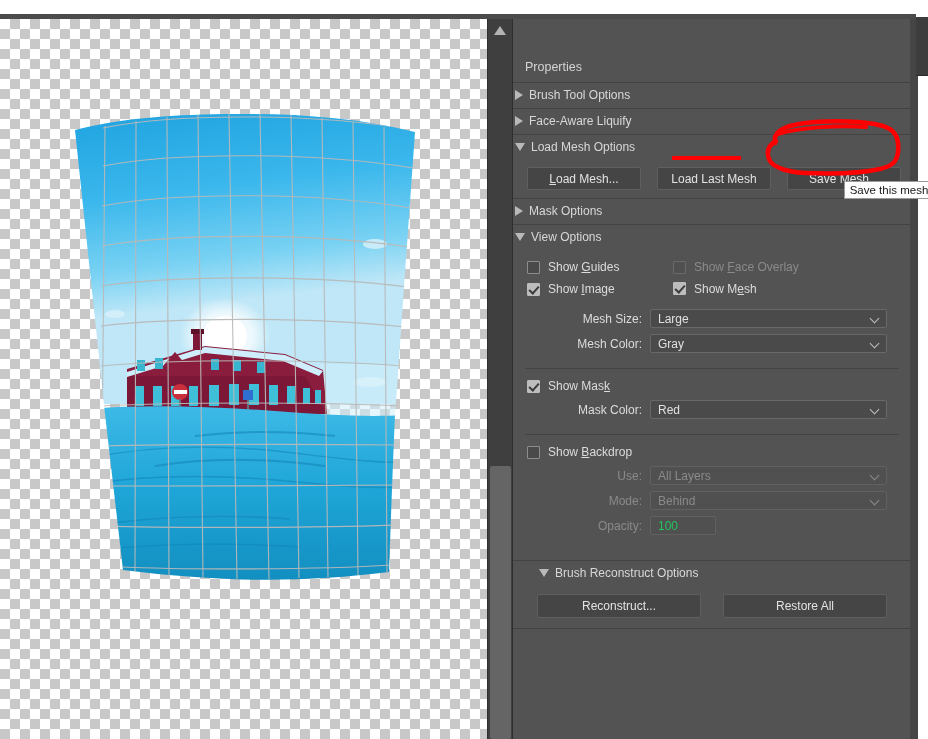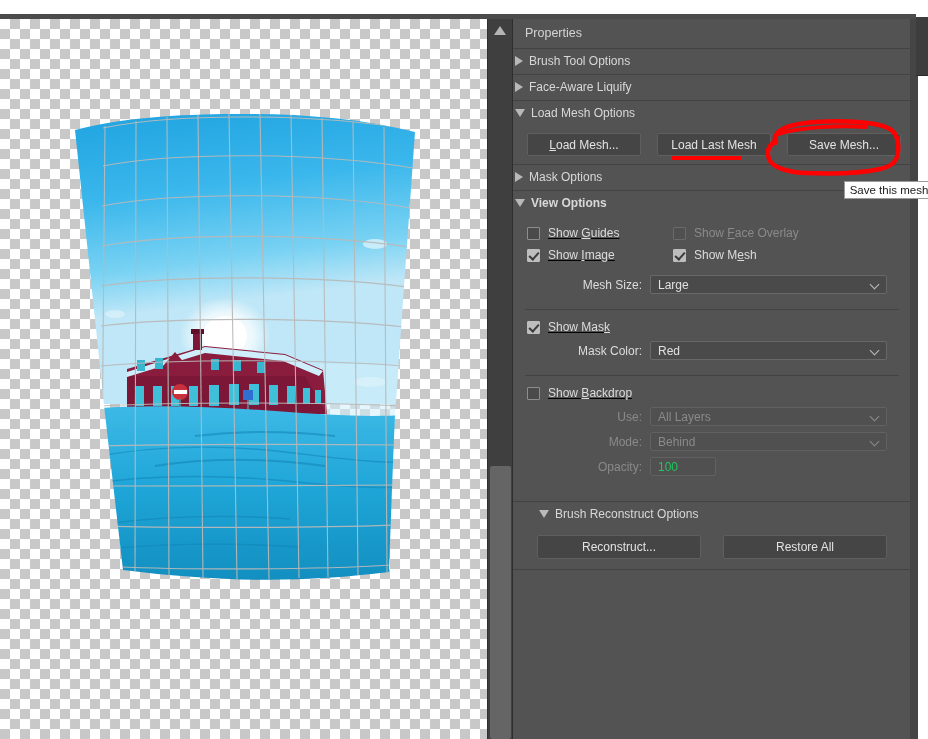--- a/index.html
+++ b/index.html
@@ -35,21 +35,21 @@
         border-left:6px solid transparent;border-right:6px solid transparent;border-bottom:9px solid #b4b4b4;}
   .vscroll .thumb{position:absolute;left:2px;top:447px;width:21px;height:273px;background:#656565;
         border-radius:2px;}
 
   
   .panel{position:absolute;left:512px;top:19px;width:398px;height:720px;background:#535353;
          border-left:1px solid #2e2e2e;border-right:1px solid #2e2e2e;}
   .panel-edge{position:absolute;left:910px;top:19px;width:8px;height:720px;background:#454545;}
 
   .panel-title{height:29px;line-height:29px;padding-left:12px;font-size:12.5px;color:#d4d4d4;
-               border-bottom:1px solid #434343;background:#535353;}
+               border-bottom:1px solid #434343;background:#535353;margin-top:34px;}
 
   .row-sec{position:relative;height:25px;line-height:25px;padding-left:2px;font-size:12px;color:#d8d8d8;
            border-bottom:1px solid #434343;background:#535353;}
   .row-sec .tri{display:inline-block;width:12px;vertical-align:middle;margin-right:6px;}
   .tri.closed{width:0;height:0;border-top:5px solid transparent;border-bottom:5px solid transparent;
               border-left:8px solid #b9b9b9;margin-bottom:1px;}
   .tri.open{width:0;height:0;border-left:5px solid transparent;border-right:5px solid transparent;
             border-top:8px solid #b9b9b9;margin-bottom:2px;}
   .row-sec span.lbl{vertical-align:middle;}
 
@@ -58,21 +58,21 @@
   
   .btnrow{display:flex;gap:16px;padding:7px 10px 8px 14px;}
   .btn{flex:1;height:23px;line-height:22px;text-align:center;font-size:12px;color:#e2e2e2;
        background:#454545;border:1px solid #5f5f5f;border-radius:2px;box-sizing:border-box;}
   .u{text-decoration:underline;}
 
   .btnrow2{display:flex;gap:22px;padding:8px 24px 10px 24px;}
   .btnrow2 .btn{height:24px;line-height:23px;}
 
   
-  .ckline{display:flex;align-items:center;height:22px;padding-left:14px;text-decoration:underline;}
+  .ckline{display:flex;align-items:center;height:22px;padding-left:14px;}
   .ck{width:13px;height:13px;box-sizing:border-box;border:1px solid #8d8d8d;background:#4a4a4a;
       border-radius:1px;position:relative;flex:0 0 auto;margin-right:8px;}
   .ck.on{background:#bdbdbd;border-color:#bdbdbd;}
   .ck.on:after{content:"";position:absolute;left:3px;top:0px;width:4px;height:8px;
       border:solid #3a3a3a;border-width:0 2px 2px 0;transform:rotate(42deg);}
   .ck.dis{border-color:#6a6a6a;background:#505050;}
   .cklab{font-size:12px;color:#dcdcdc;white-space:nowrap;}
   .cklab.dis{color:#8a8a8a;}
   .col2{position:absolute;left:160px;}
 
@@ -270,55 +270,62 @@
       <div class="btn"><span class="u">L</span><span>oad Mesh...</span></div>
       <div class="btn"><span>Load Last Mesh</span></div>
       <div class="btn"><span>Save Mesh...</span></div>
     </div>
     <div class="divfull"></div>
 
     <div class="row-sec">
       <span class="tri closed"></span><span class="lbl">Mask Options</span>
     </div>
 
-    <div class="row-sec" style="border-bottom:none;font-weight:bold;">
+    <div class="row-sec" style="border-bottom:none;">
       <span class="tri open"></span><span class="lbl">View Options</span>
     </div>
 
     <div class="body">
       <div class="sp"></div>
 
       <div class="ckline ckwrap">
         <div class="ck"></div>
         <div class="cklab">Show <span class="u">G</span>uides</div>
         <div class="col2" style="display:flex;align-items:center;">
           <div class="ck dis"></div>
           <div class="cklab dis">Show <span class="u">F</span>ace Overlay</div>
         </div>
       </div>
 
       <div class="ckline ckwrap">
         <div class="ck on"></div>
         <div class="cklab">Show <span class="u">I</span>mage</div>
-        <div class="col2" style="display:flex;align-items:center;">
+        <div class="col2" style="display:flex;">
           <div class="ck on"></div>
           <div class="cklab">Show M<span class="u">e</span>sh</div>
         </div>
       </div>
 
       <div class="sp"></div>
 
       <div class="fld">
         <div class="flab">Mesh Size:</div>
         <div class="sel">
           <div class="val">Large</div>
           <div class="chev"></div>
         </div>
       </div>
 
+      <div class="fld">
+        <div class="flab">Mesh Color:</div>
+        <div class="sel">
+          <div class="val">Gray</div>
+          <div class="chev"></div>
+        </div>
+      </div>
 
       <div class="sp"></div>
       <div class="divider"></div>
       <div class="sp"></div>
 
       <div class="ckline">
         <div class="ck on"></div>
         <div class="cklab">Show Mas<span class="u">k</span></div>
       </div>
 

